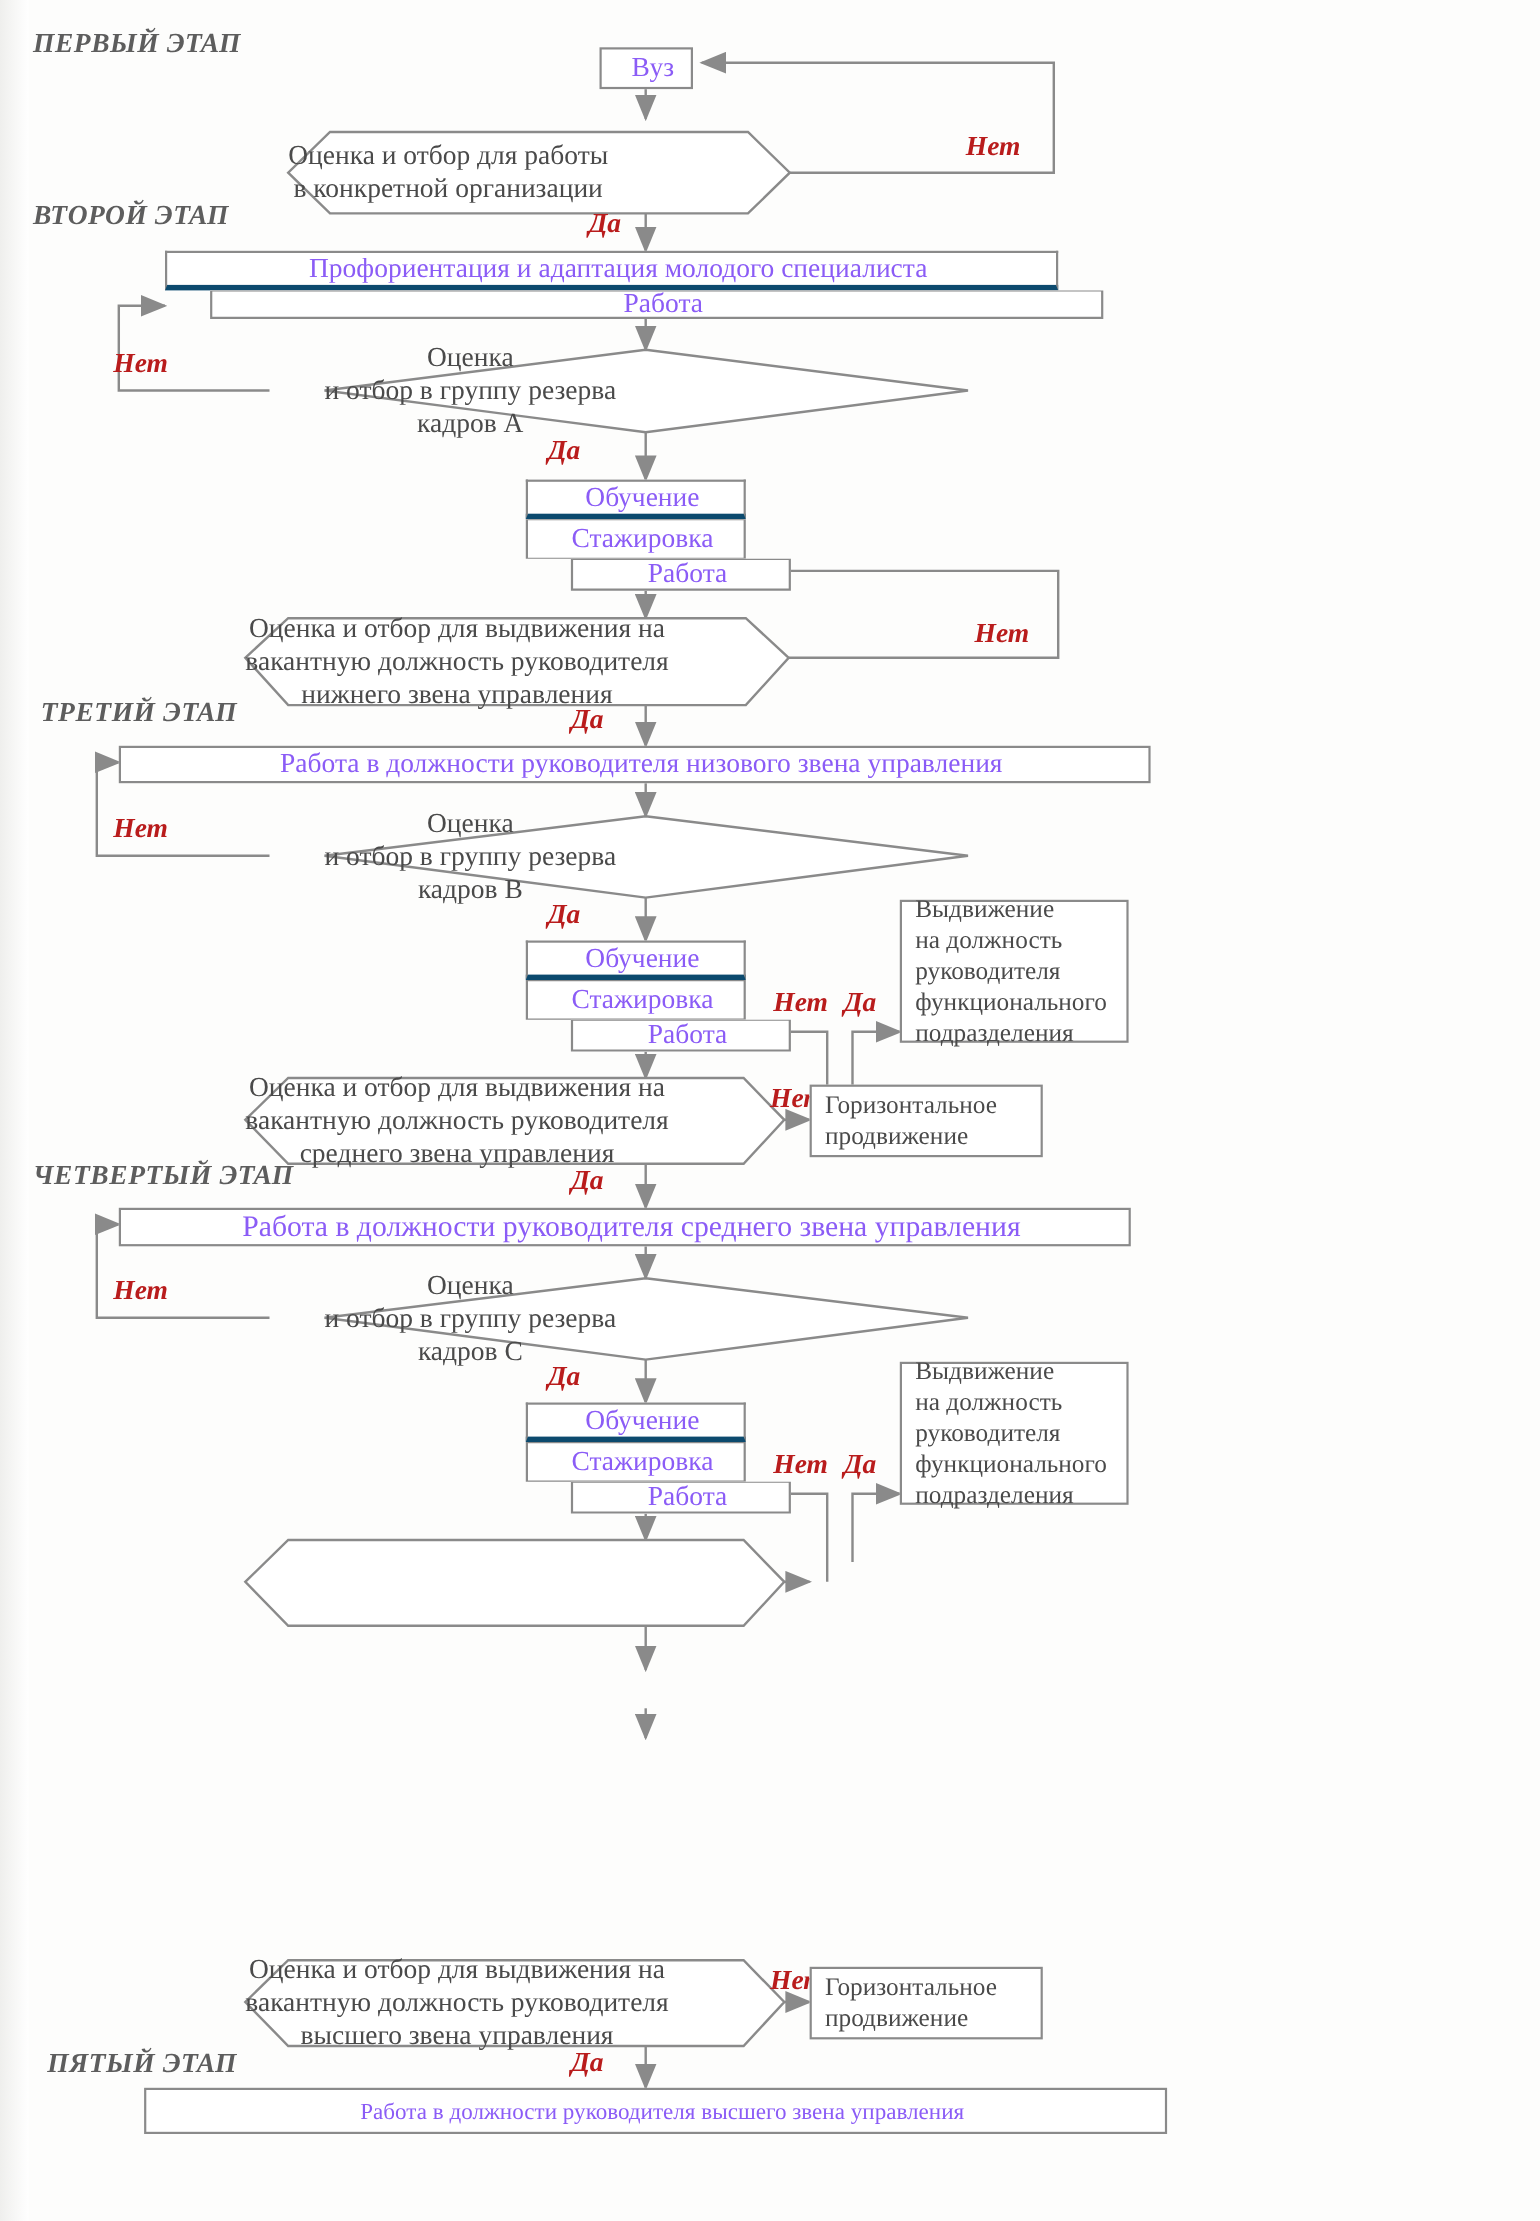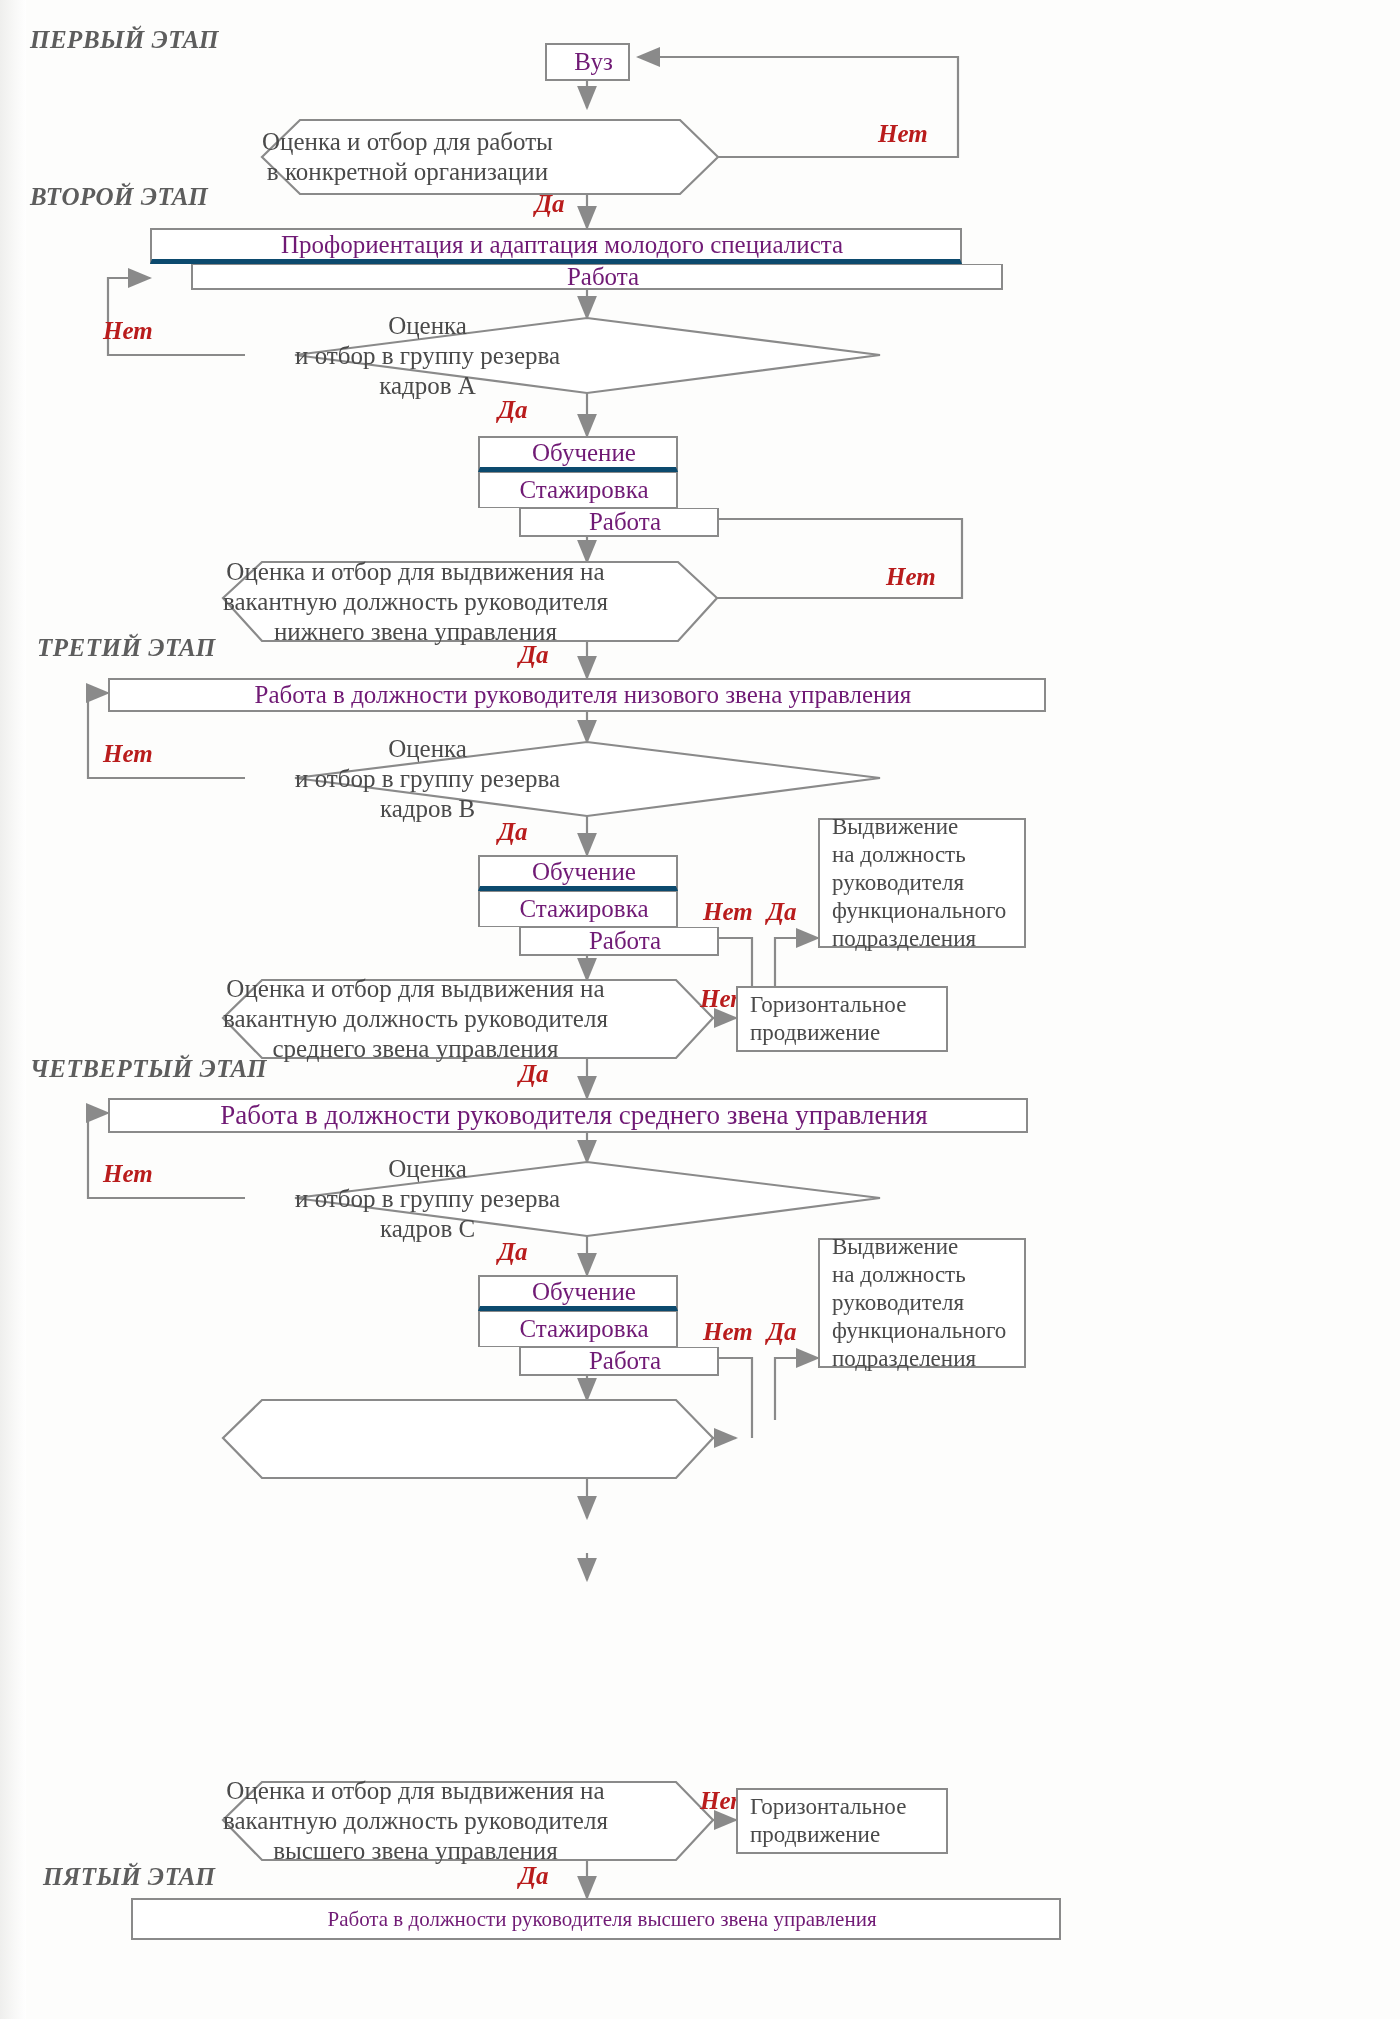--- a/index.html
+++ b/index.html
@@ -29,21 +29,21 @@
     letter-spacing: 0.5px;
     color: #5d5d5d;
     white-space: nowrap;
   }
   .node {
     position: absolute;
     box-sizing: border-box;
     display: flex;
     align-items: center;
     justify-content: center;
-    color: #701a75;
+    color: #8b5cf6;
     font-size: 25px;
     line-height: 1.18;
     padding-left: 12px;
   }
   .rect {
     border: 2px solid #8a8a8a;
     background: #ffffff;
   }
   .rect.sub-top { border-bottom: 5px solid #0c4a6e; }
   .rect.sub-mid { border-top: 1px solid #8a8a8a; border-bottom: 1px solid #8a8a8a; }

